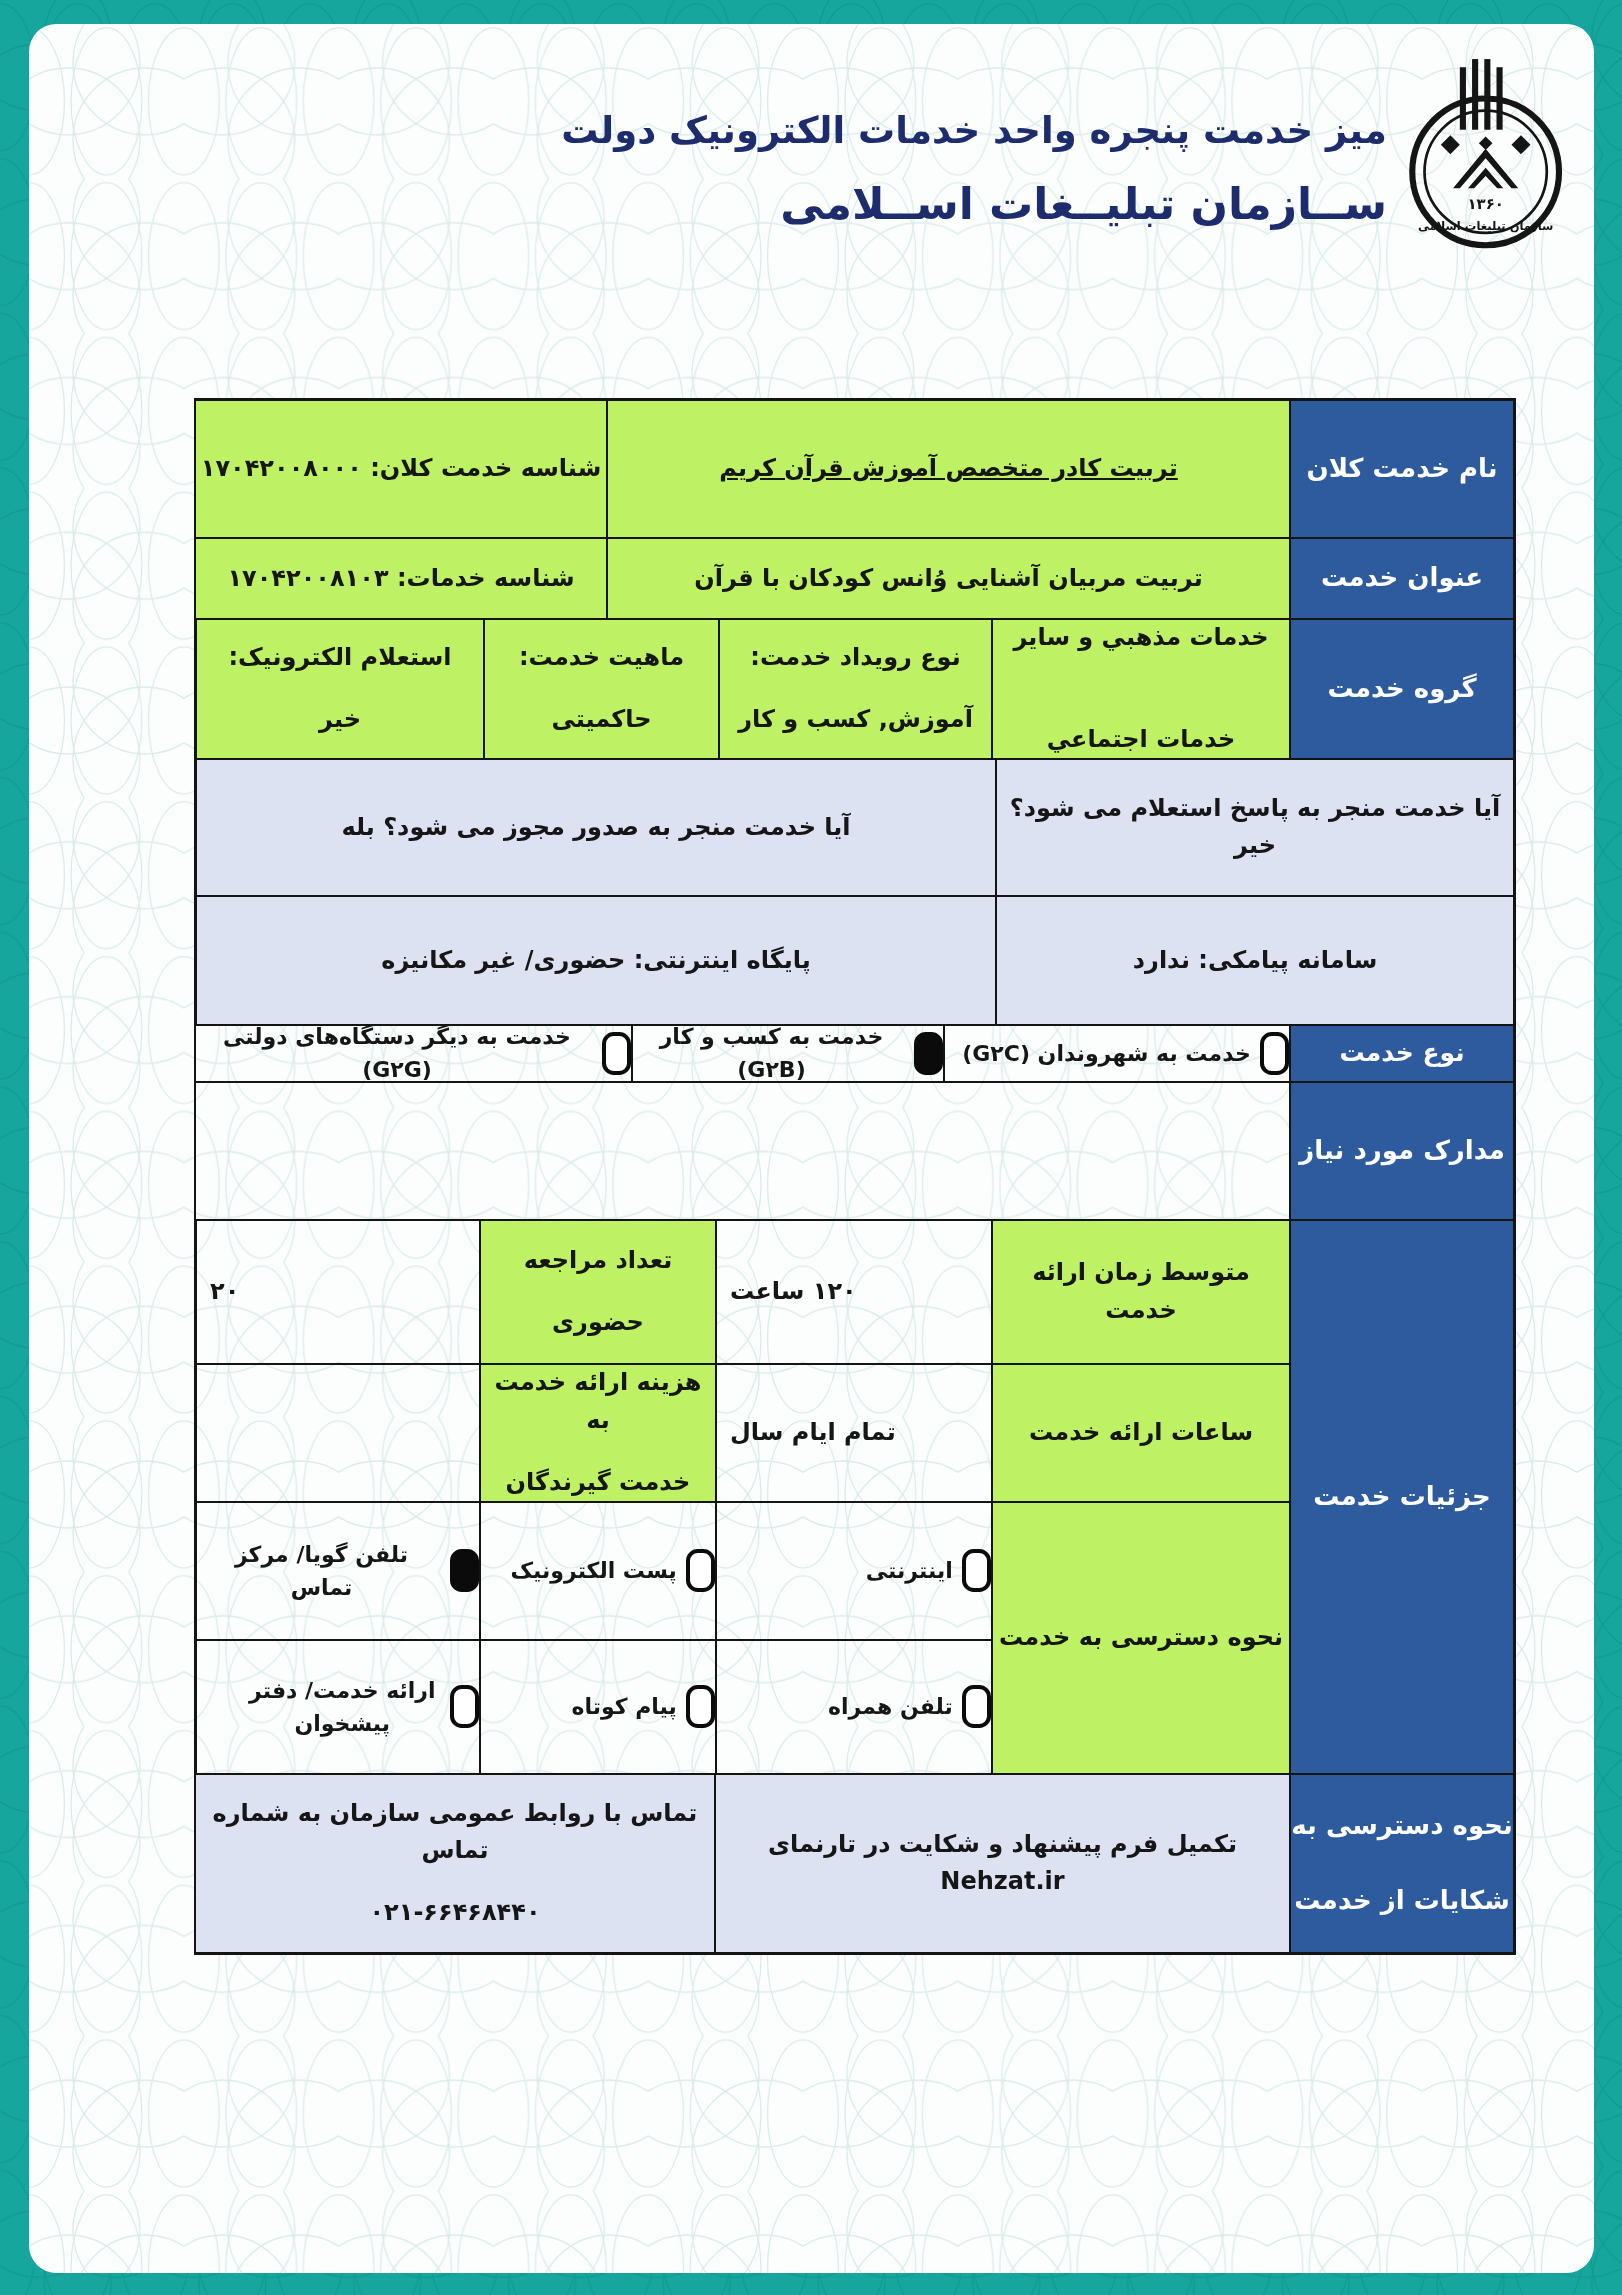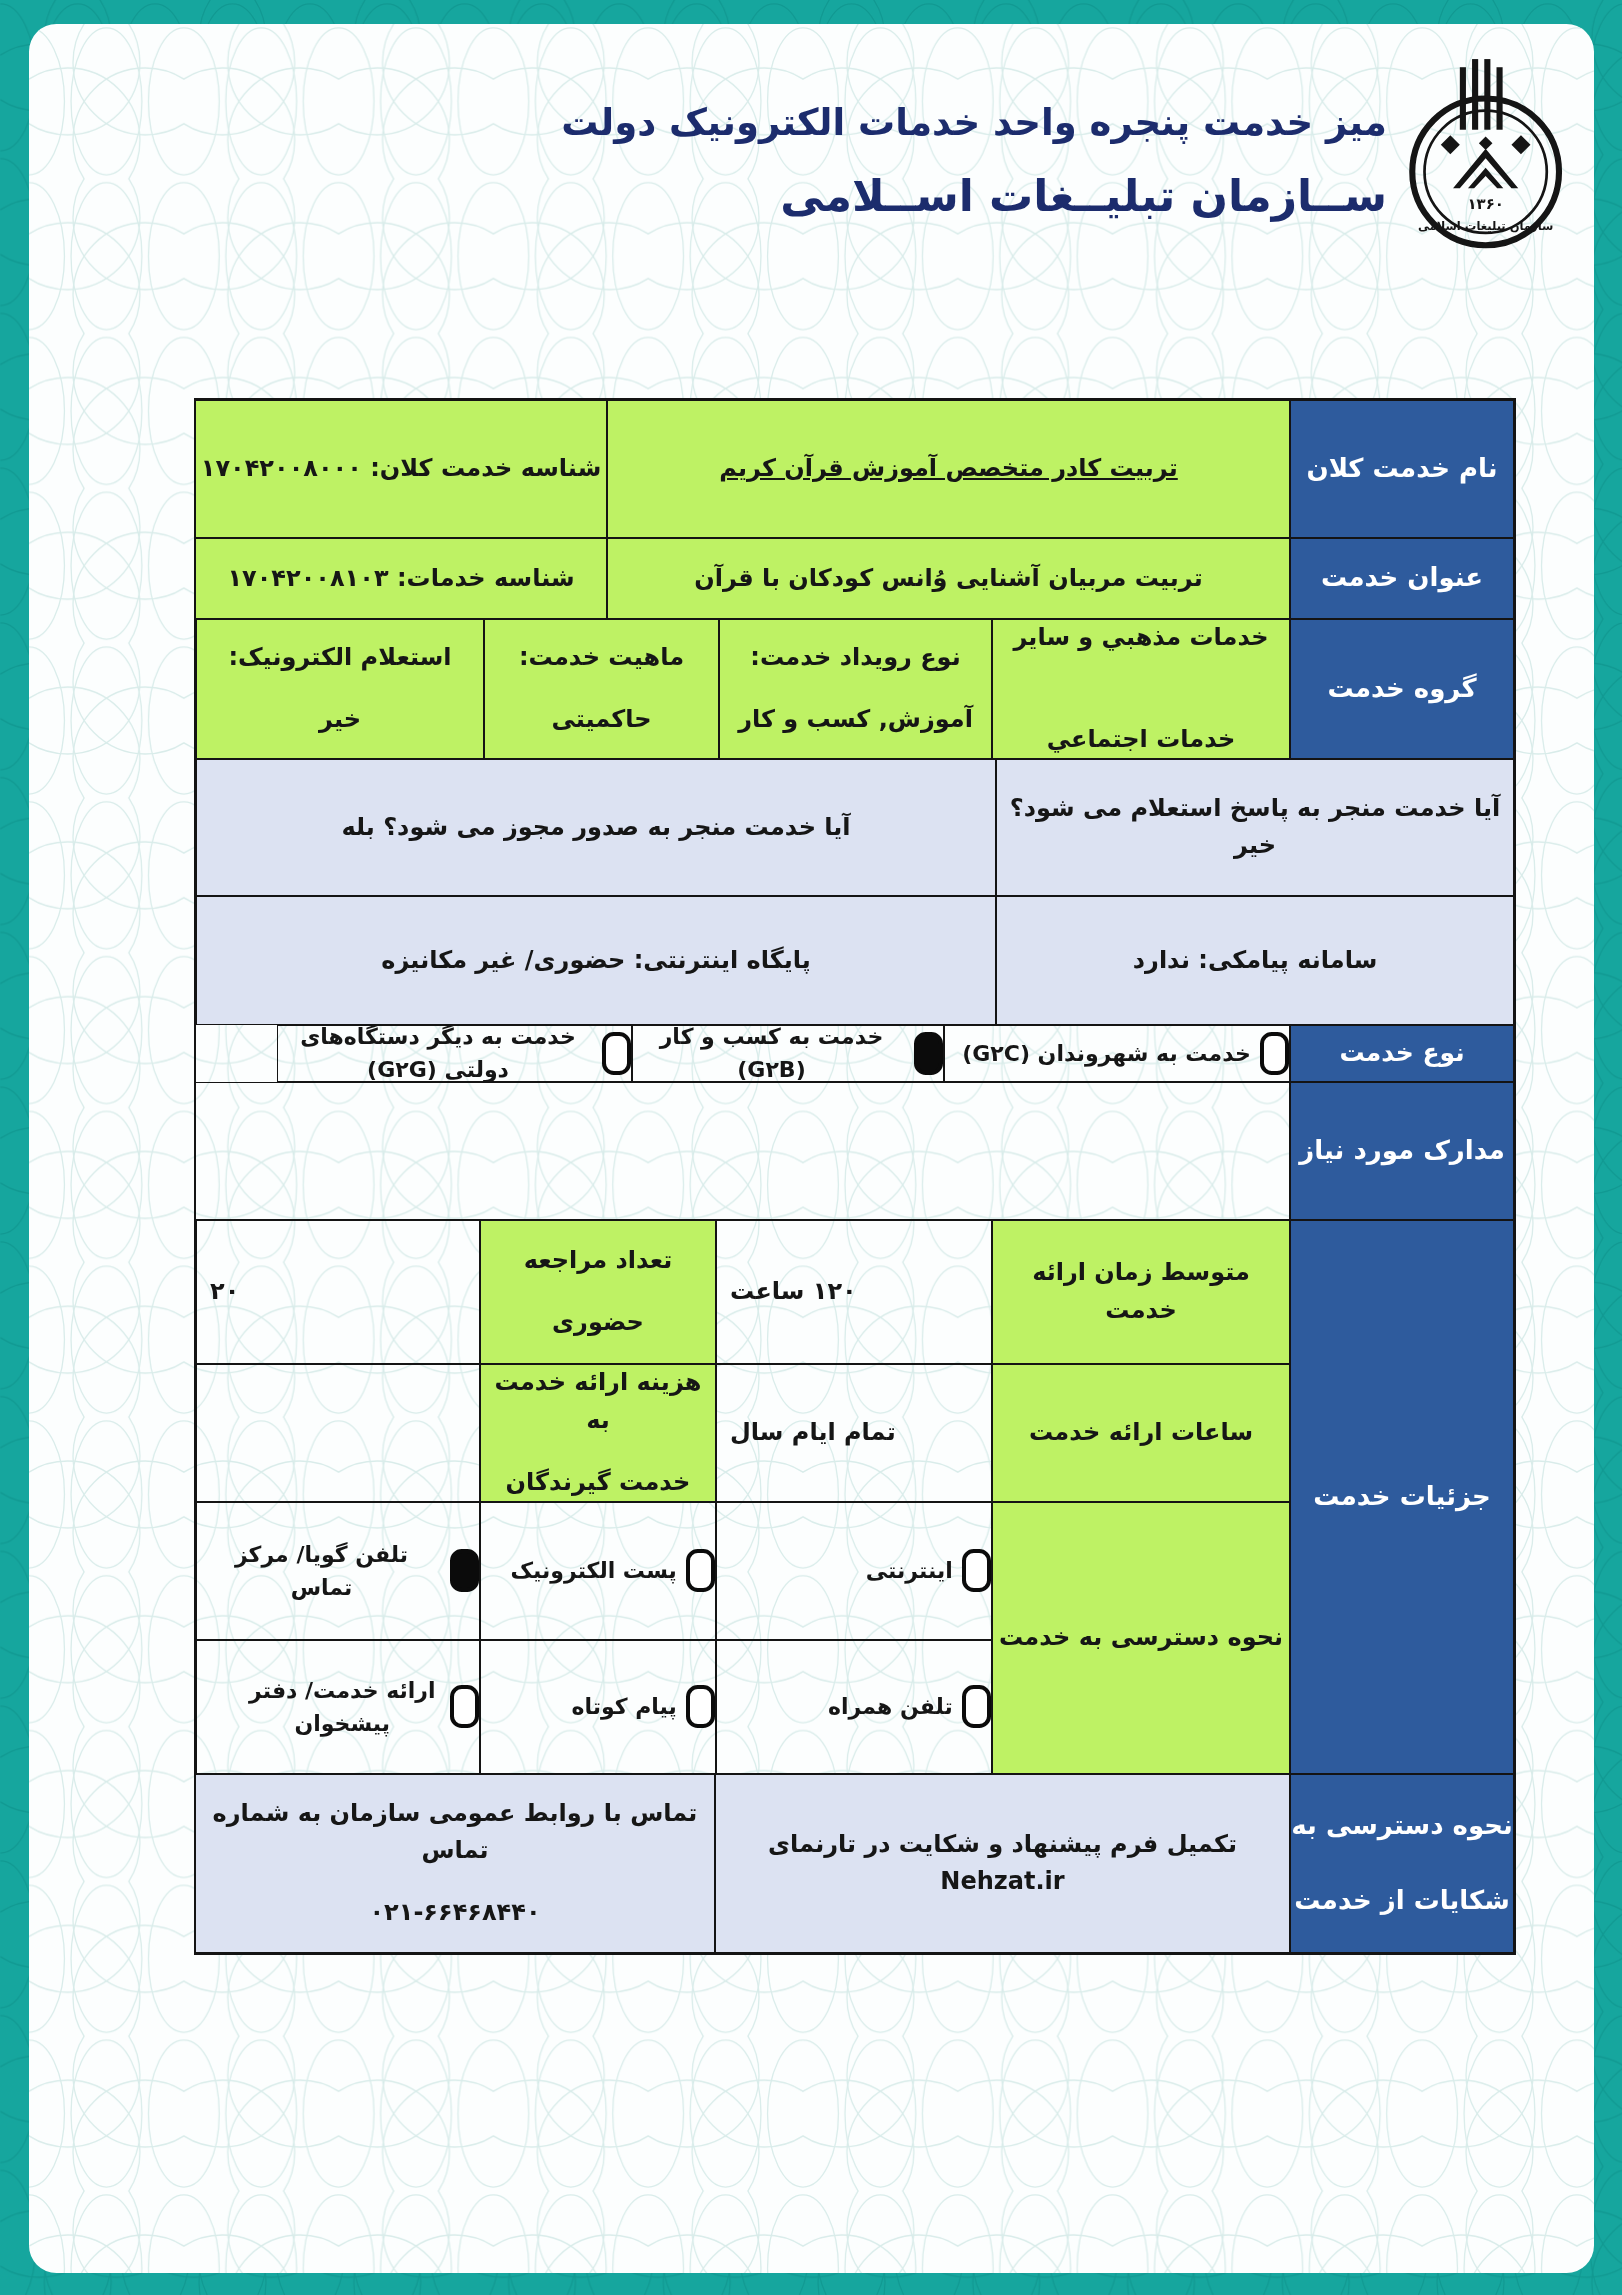--- a/index.html
+++ b/index.html
@@ -6,21 +6,21 @@
     font-family:"DejaVu Sans",sans-serif;}
   body{position:relative;background:#16a69e;}
   .bg-pattern,.card-pattern{position:absolute;inset:0;z-index:0;pointer-events:none;}
   .card{position:absolute;left:29px;top:23.6px;width:1565px;height:2249px;
     background:#fcfefe;border-radius:27.5px;overflow:hidden;z-index:1;}
   .card-content{position:absolute;inset:0;z-index:2;direction:rtl;}
 
   
   .logo-box{position:absolute;top:31.5px;right:23px;width:168px;height:197px;}
   .titles{position:absolute;top:77px;right:207px;text-align:right;color:#1c2c6d;}
-  .title-l1{font-size:37px;font-weight:bold;letter-spacing:0;}
+  .title-l1{font-size:37px;font-weight:bold;letter-spacing:0;margin-top:8px;}
   .title-l2{font-size:44px;font-weight:bold;margin-top:26px;}
 
   
   .svc-table{position:absolute;right:78px;top:374px;width:1318px;
     border:2.6px solid #141414;box-sizing:content-box;background:transparent;
     display:flex;flex-direction:column;}
   .trow{display:flex;flex-shrink:0;}
   .cell{display:flex;flex-direction:column;align-items:center;justify-content:center;
     border:1.3px solid #141414;box-sizing:border-box;flex-shrink:0;
     text-align:center;font-weight:bold;color:#161616;font-size:24px;line-height:1.55;}
@@ -157,21 +157,21 @@
       <div class="trow" style="height:57px;">
         <div class="cell hd" style="width:224px;font-size:25px;">نوع خدمت</div>
         <div class="cell plain cbcell" style="width:346px;text-align:center;">
           <span class="cb"></span>
           <span>خدمت به شهروندان (G۲C)</span>
         </div>
         <div class="cell plain cbcell" style="width:312px;">
           <span class="cb checked"></span>
           <span>خدمت به کسب و کار (G۲B)</span>
         </div>
-        <div class="cell plain cbcell" style="width:355px;">
+        <div class="cell plain cbcell" style="width:437px;">
           <span class="cb"></span>
           <span>خدمت به دیگر دستگاه‌های دولتی (G۲G)</span>
         </div>
       </div>
 
       <div class="trow" style="height:138px;">
         <div class="cell hd" style="width:224px;">مدارک مورد نیاز</div>
         <div class="cell plain" style="width:1095px;"></div>
       </div>
 

